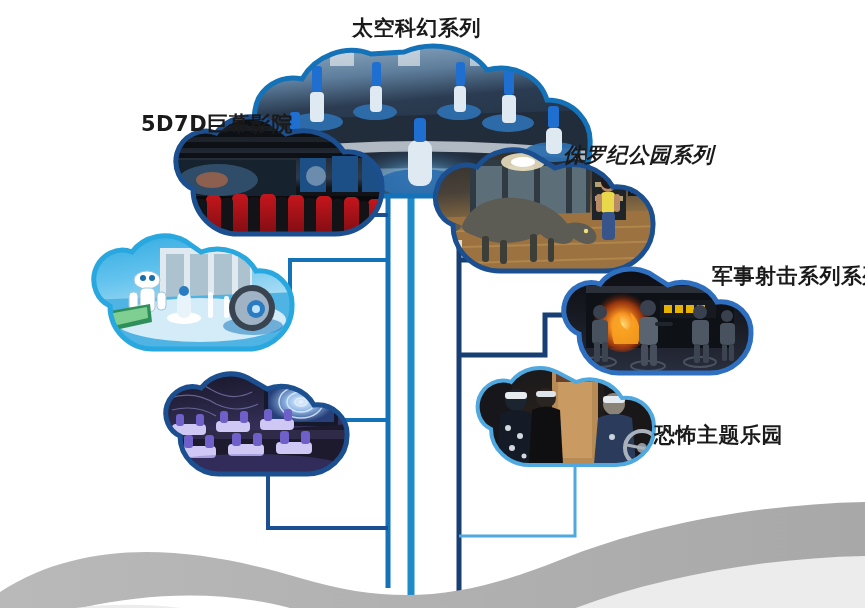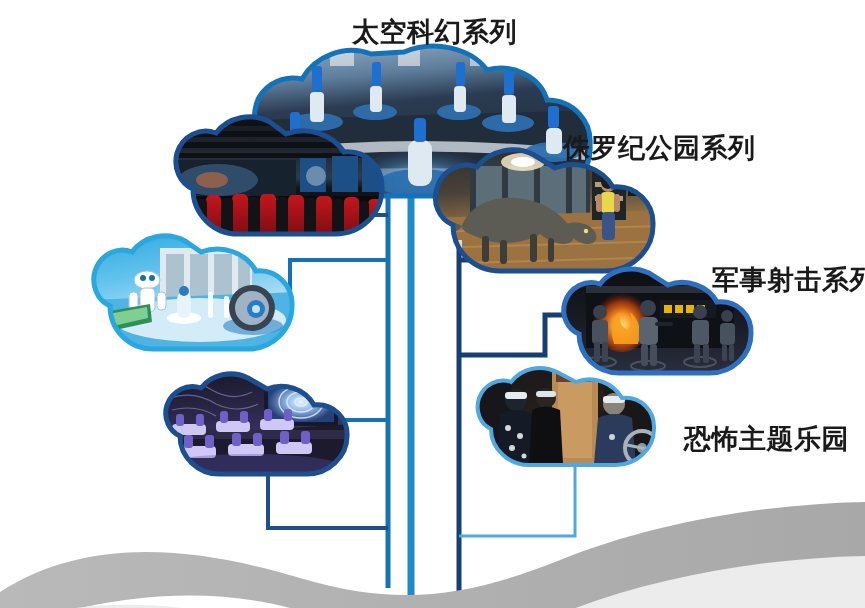--- a/index.html
+++ b/index.html
@@ -19,34 +19,34 @@
   }
   #art {
     position: absolute;
     left: 0; top: 0;
     width: 865px;
     height: 608px;
   }
   .label {
     position: absolute;
     color: #1a1a1a;
-    font-size: 27px;
+    font-size: 21px;
     font-weight: 700;
     letter-spacing: 0.5px;
     white-space: nowrap;
     line-height: 1;
     font-family: "DejaVu Sans", "Liberation Sans", sans-serif;
   }
   #lbl-space     { left: 352px; top: 18px; }
   #lbl-cinema    { left: 141px; top: 114px; }
-  #lbl-jurassic  { left: 563px; top: 134px; }
+  #lbl-jurassic  { left: 563px; top: 145px; font-style: italic; }
   #lbl-rail      { left: 66px;  top: 218px; }
   #lbl-military  { left: 712px; top: 266px; }
   #lbl-motion    { left: 77px;  top: 381px; }
-  #lbl-horror    { left: 684px; top: 425px; text-align: center; }
+  #lbl-horror    { left: 654px; top: 425px; text-align: center; }
 </style>
 </head>
 <body>
 
 <div id="canvas">
 
   <svg id="art" viewBox="0 0 865 608" xmlns="http://www.w3.org/2000/svg">
     <defs>
 
       <clipPath id="clip-space">
@@ -583,17 +583,18 @@
     <g>
       <path d="M0,592 C90,534 200,548 300,578 C400,608 470,596 560,560
                C650,524 760,504 865,502 L865,560 C760,562 660,584 570,610
                C470,640 380,632 290,608 C200,584 90,596 0,634 Z" fill="url(#g-wave-dark)"></path>
       <path d="M0,628 C90,590 200,604 300,632 C400,660 470,650 560,614
                C650,578 760,558 865,556 L865,608 L0,608 Z" fill="#ececec"></path>
     </g>
   </svg>
 
   <div class="label" id="lbl-space">太空科幻系列</div>
+  <div class="label" id="lbl-cinema">5D7D巨幕影院</div>
   <div class="label" id="lbl-jurassic">侏罗纪公园系列</div>
   <div class="label" id="lbl-military">军事射击系列系列</div>
   <div class="label" id="lbl-horror">恐怖主题乐园</div>
 
 </div>
 
 </body></html>

